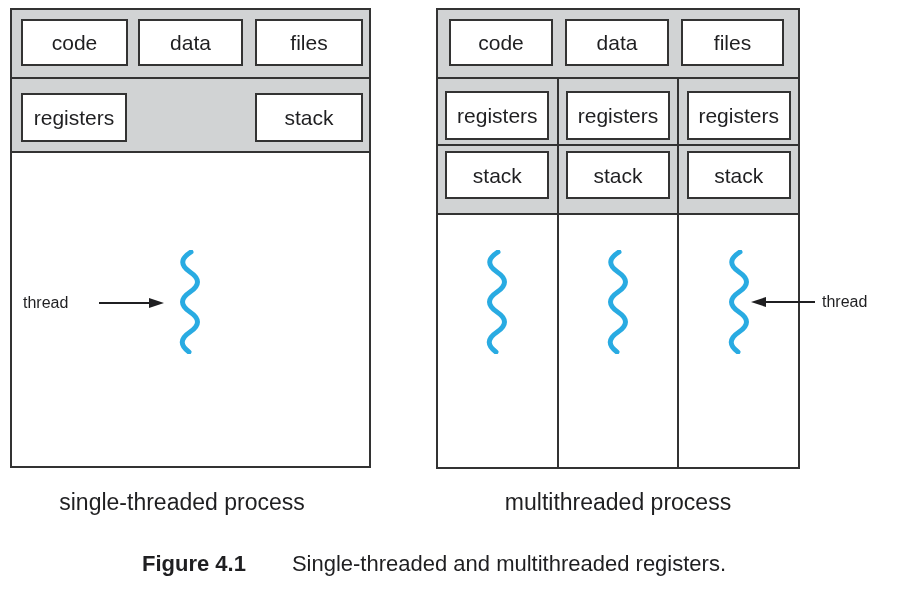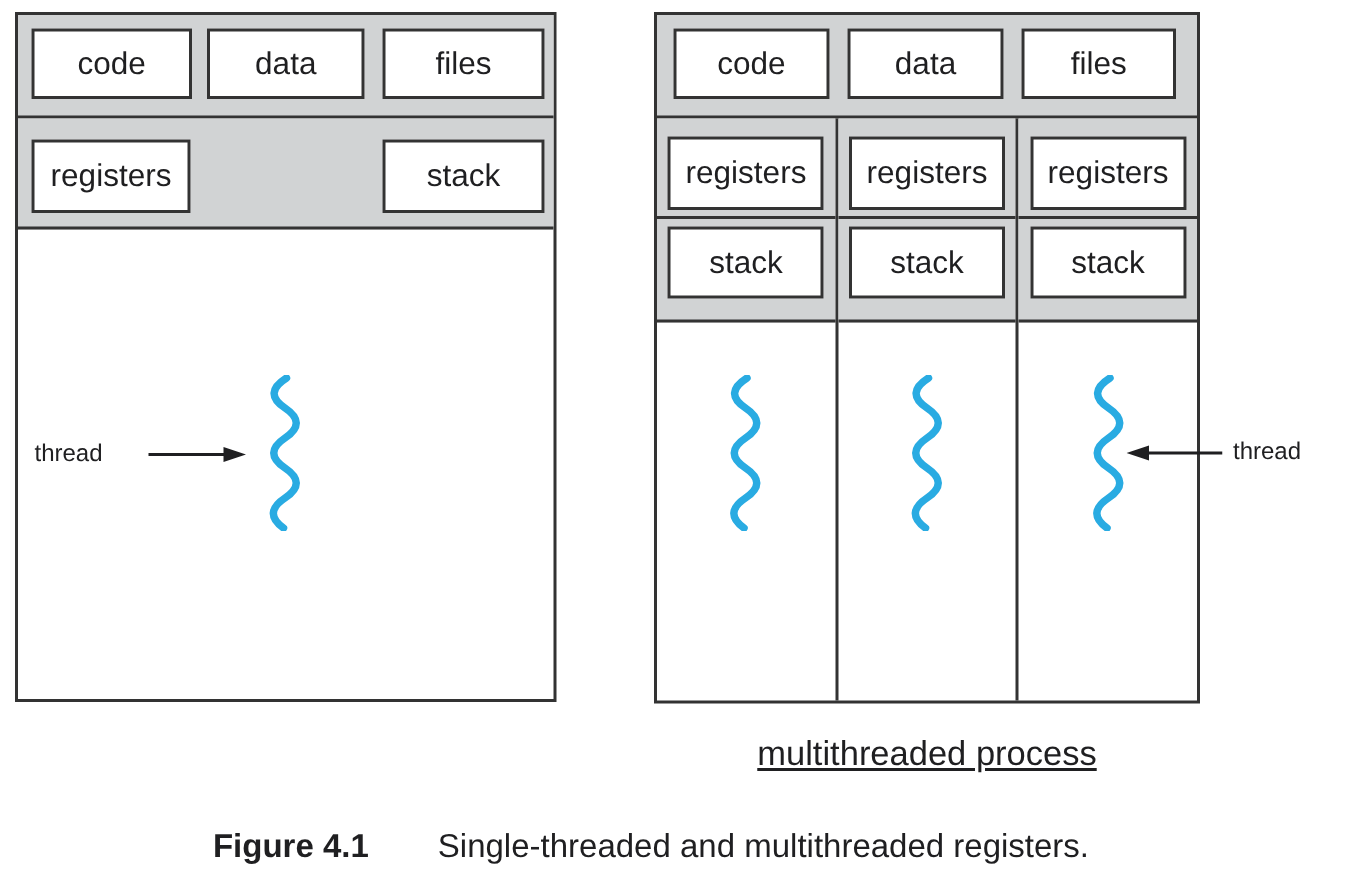--- a/index.html
+++ b/index.html
@@ -79,21 +79,21 @@
   }
   #left-thread-label  { left:23px;  top:291px; }
   #right-thread-label { left:822px; top:290px; }
 
   
   .process-label {
     position:absolute; top:489px; width:364px;
     text-align:center; font-size:23px; line-height:26px;
   }
   #left-process-label  { left:0; }
-  #right-process-label { left:436px;text-decoration:underline; }
+  #right-process-label { left:436px; }
 
   .caption {
     position:absolute; left:0; right:0; top:549px;
     text-align:center; font-size:22px; line-height:30px;
   }
   .caption .cap-num { font-weight:bold; margin-right:46px;margin-top:20px; }
 </style>
 </head>
 <body>
 
@@ -201,19 +201,20 @@
 
     </div>
   </div>
 
   <svg class="arrow" id="right-arrow" width="64" height="12" viewBox="0 0 64 12">
     <polygon points="0,6 15,1 15,11" fill="var(--text, #1f1f21)"></polygon>
     <line x1="13" y1="6" x2="64" y2="6" stroke="var(--text, #1f1f21)" stroke-width="2"></line>
   </svg>
   <div class="thread-label" id="right-thread-label">thread</div>
 
+  <div class="process-label" id="left-process-label">single-threaded process</div>
   <div class="process-label" id="right-process-label">multithreaded process</div>
 
   <div class="caption">
     <span class="cap-num">Figure 4.1</span><span>Single-threaded and multithreaded registers.</span>
   </div>
 
 </div>
 
 </body></html>

